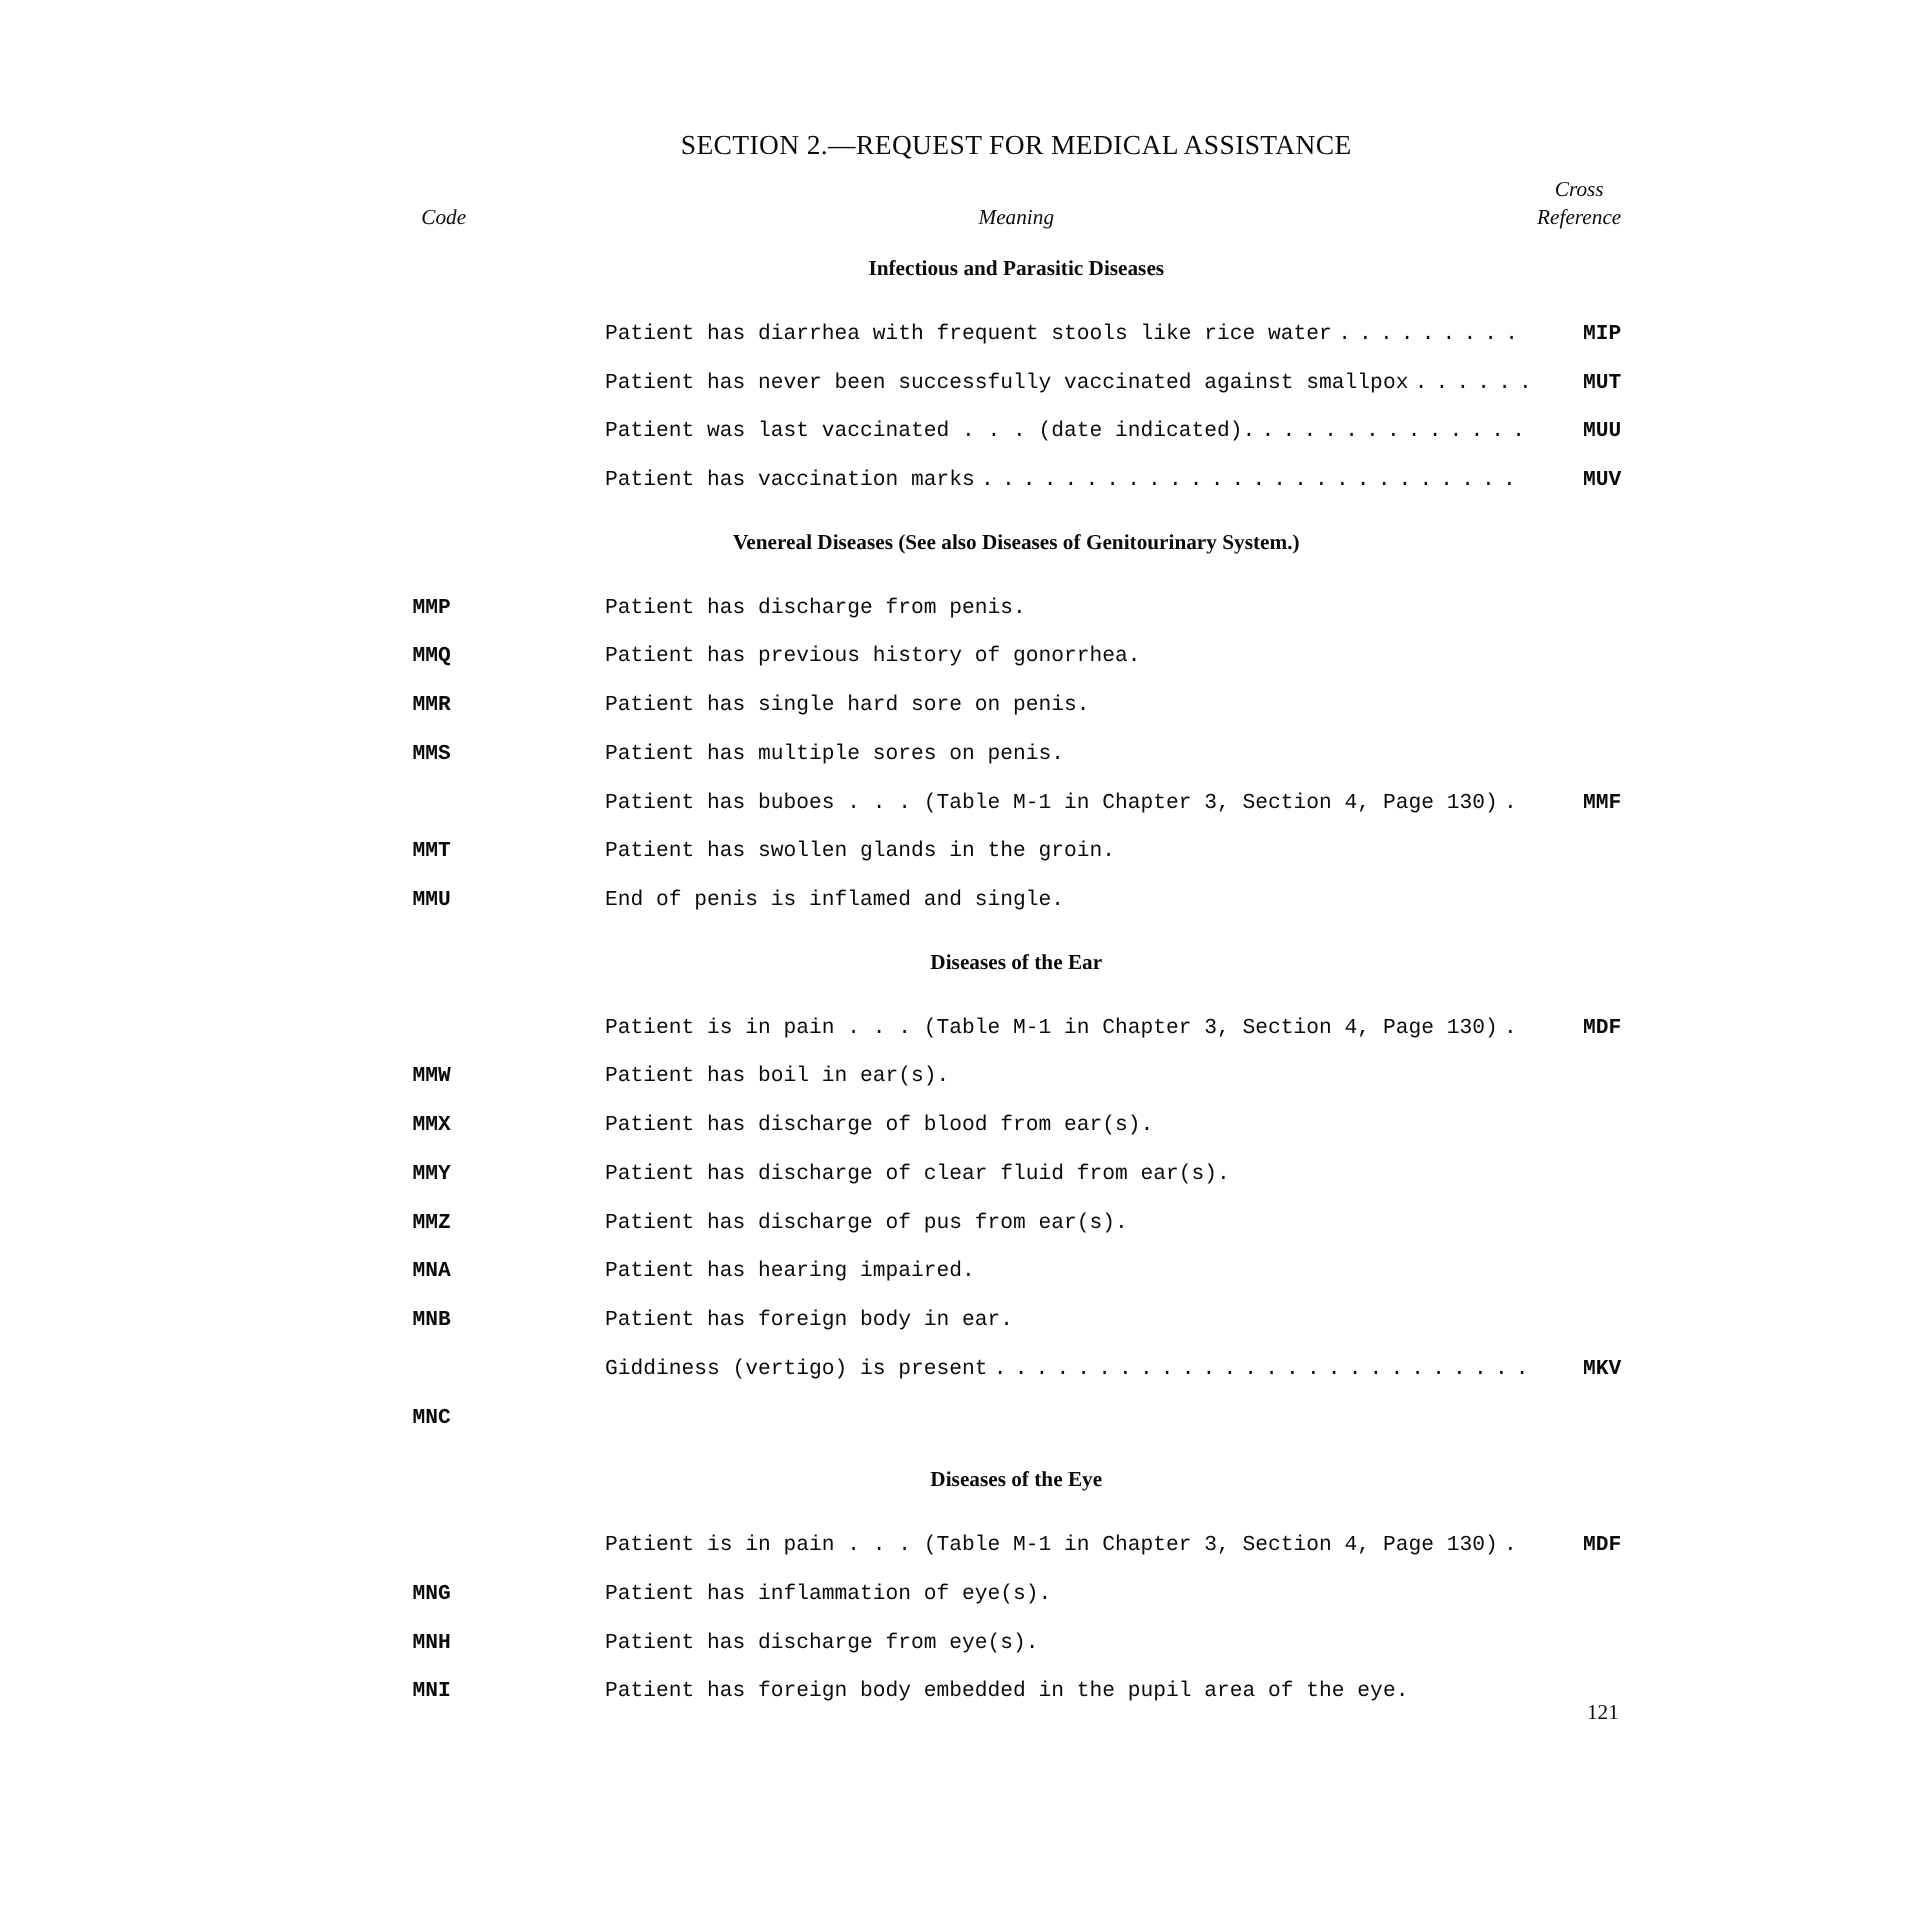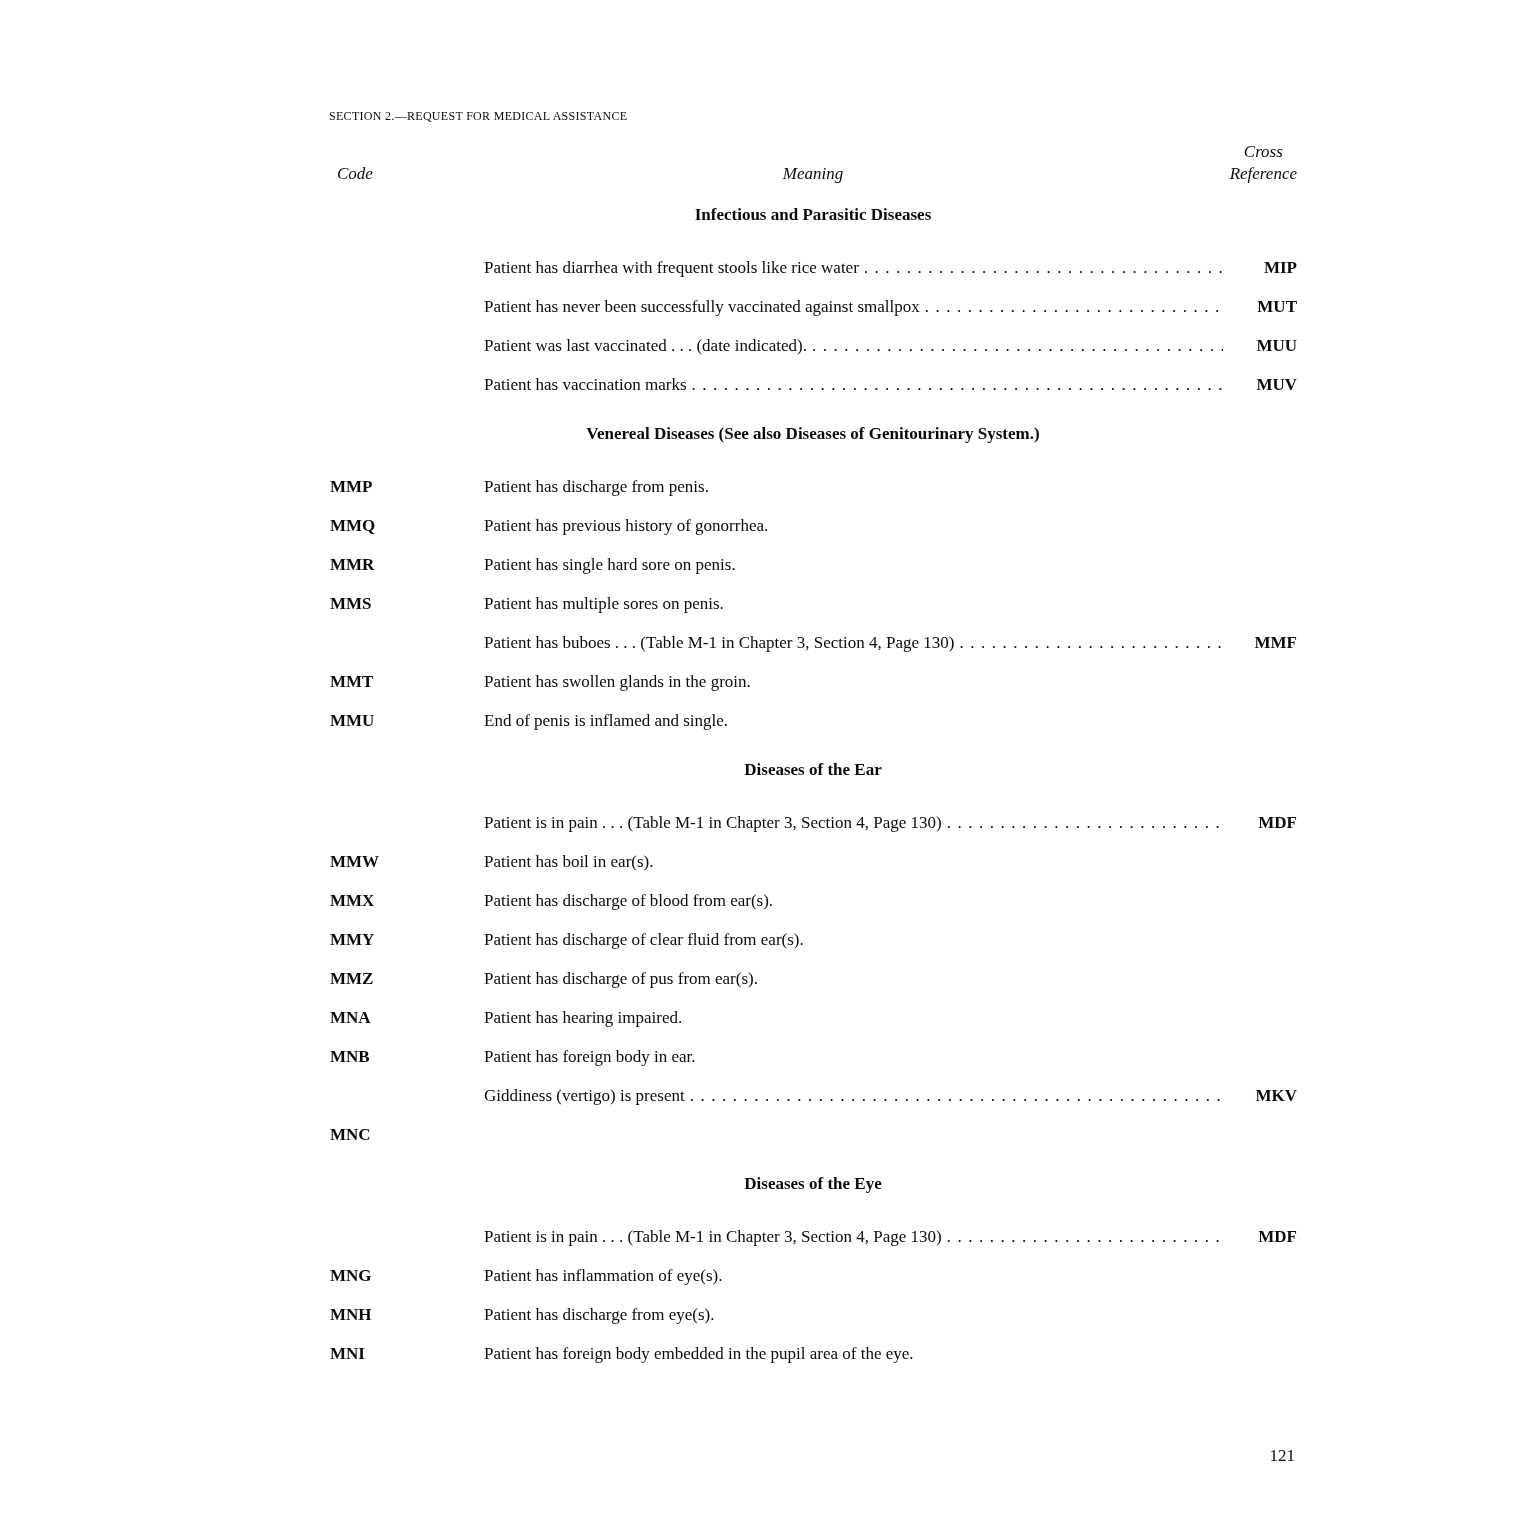--- a/index.html
+++ b/index.html
@@ -14,22 +14,22 @@
     color: #0b0b0b;
     font-size: 17px;
   }
   .content {
     position: absolute;
     left: 329px;
     top: 104px;
     width: 968px;
   }
   .doc-title {
-    text-align: left;
-    font-size: 12px;
+    text-align: center;
+    font-size: 22px;
     line-height: 24px;
     letter-spacing: 0.3px;
     white-space: nowrap;
   }
   .col-headers {
     position: relative;
     height: 44px;
     margin-top: 13px;
     font-style: italic;
     font-size: 17px;
@@ -43,20 +43,21 @@
     text-align: center;
     line-height: 39px;
     margin: 10px 0 14px 0;
     font-size: 17px;
   }
   .row {
     display: grid;
     grid-template-columns: 155px 1fr 44px;
     line-height: 39px;
     align-items: baseline;
+    font-family: Liberation Mono, monospace;
   }
   .row-code {
     font-weight: bold;
     padding-left: 1px;
     white-space: nowrap;
   }
   .row-meaning {
     display: flex;
     align-items: baseline;
     overflow: hidden;
@@ -71,21 +72,21 @@
     margin-right: 30px;
     min-width: 0;
   }
   .row-cross {
     font-weight: bold;
     white-space: nowrap;
     text-align: right;
   }
   .page-number {
     position: absolute;
-    top: 1446px;
+    top: 1360px;
     right: 245px;
     line-height: 20px;
     font-size: 17px;
   }
 </style>
 </head>
 <body>
 
 <div class="page">
   <div class="content">

